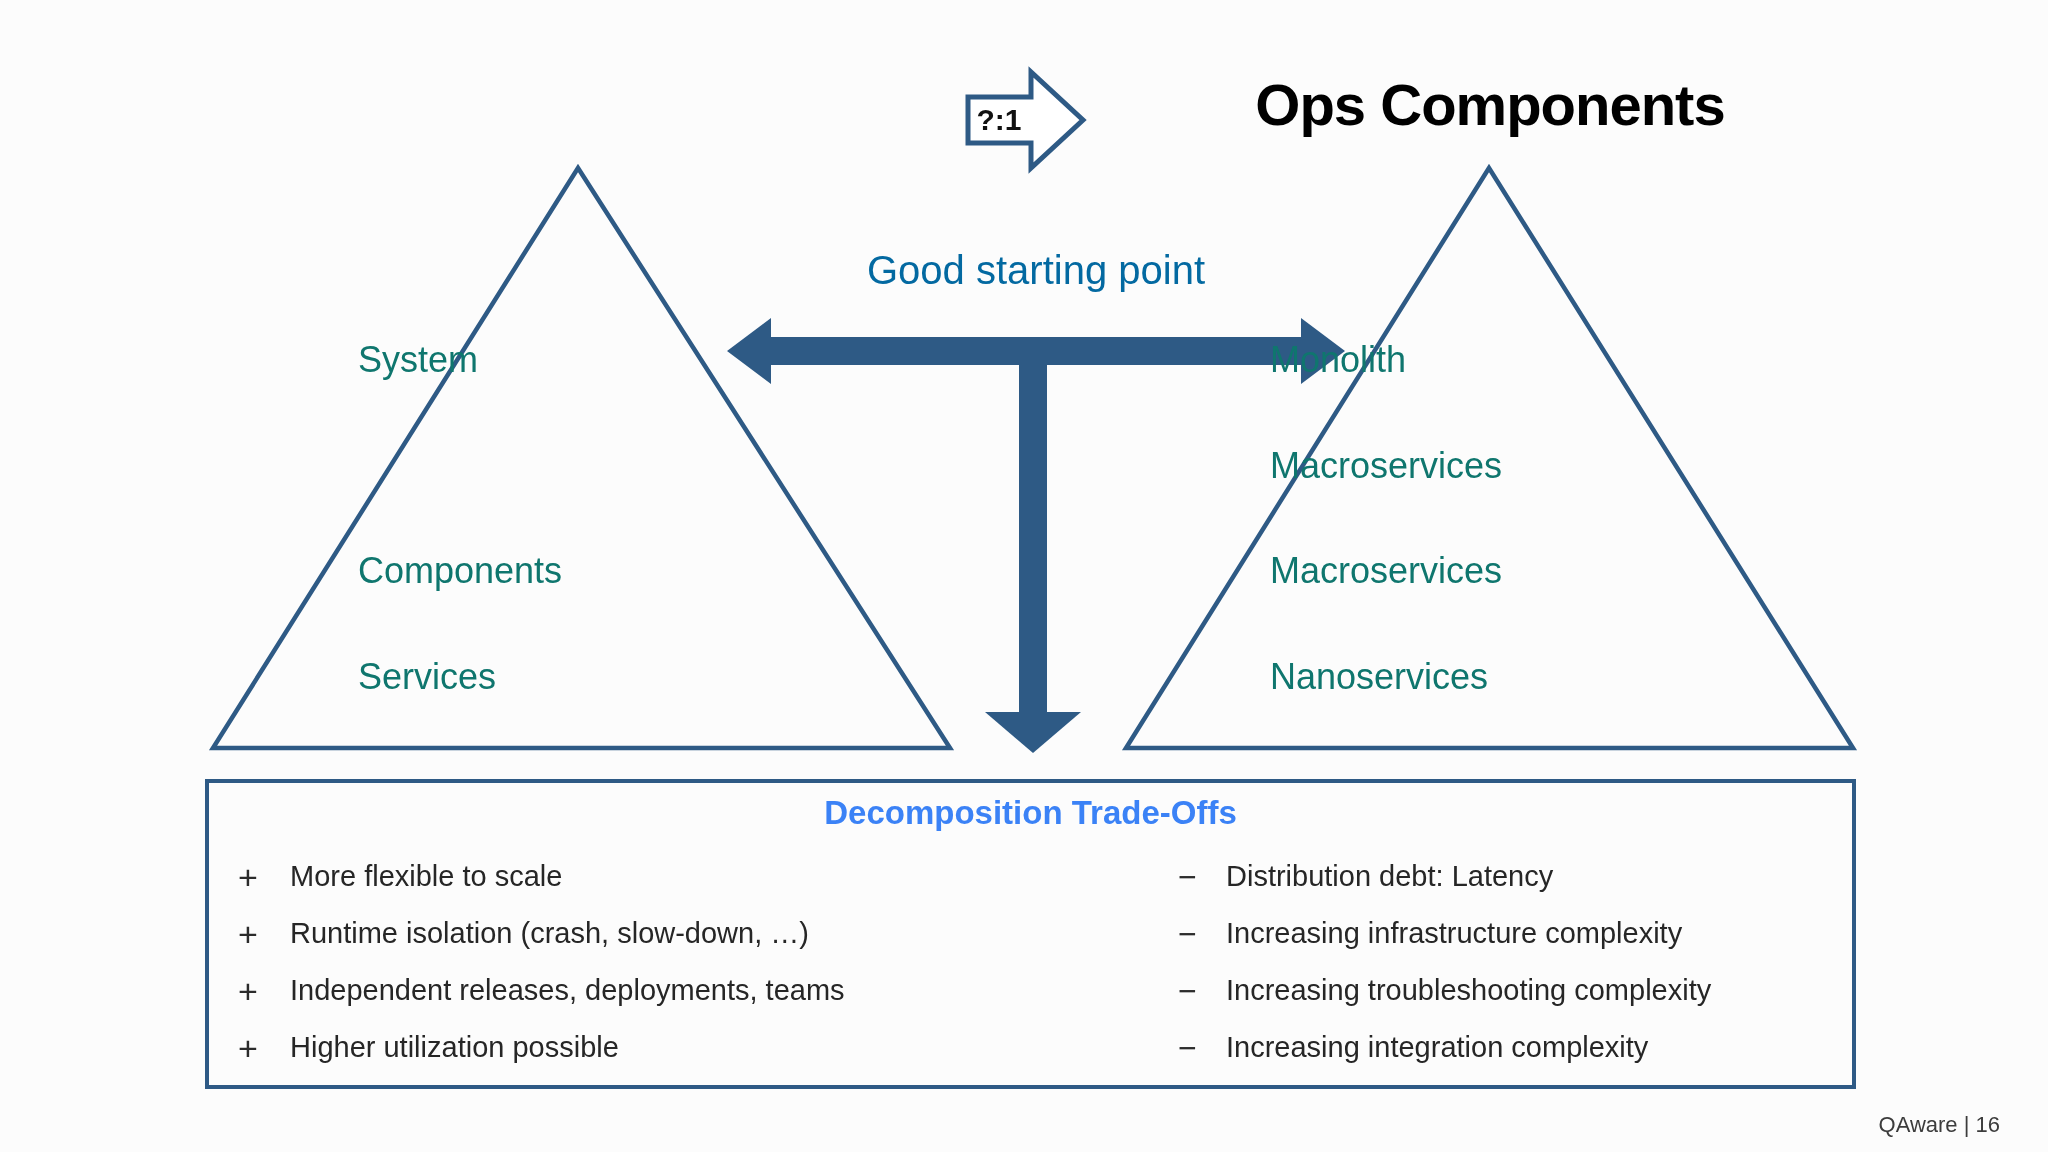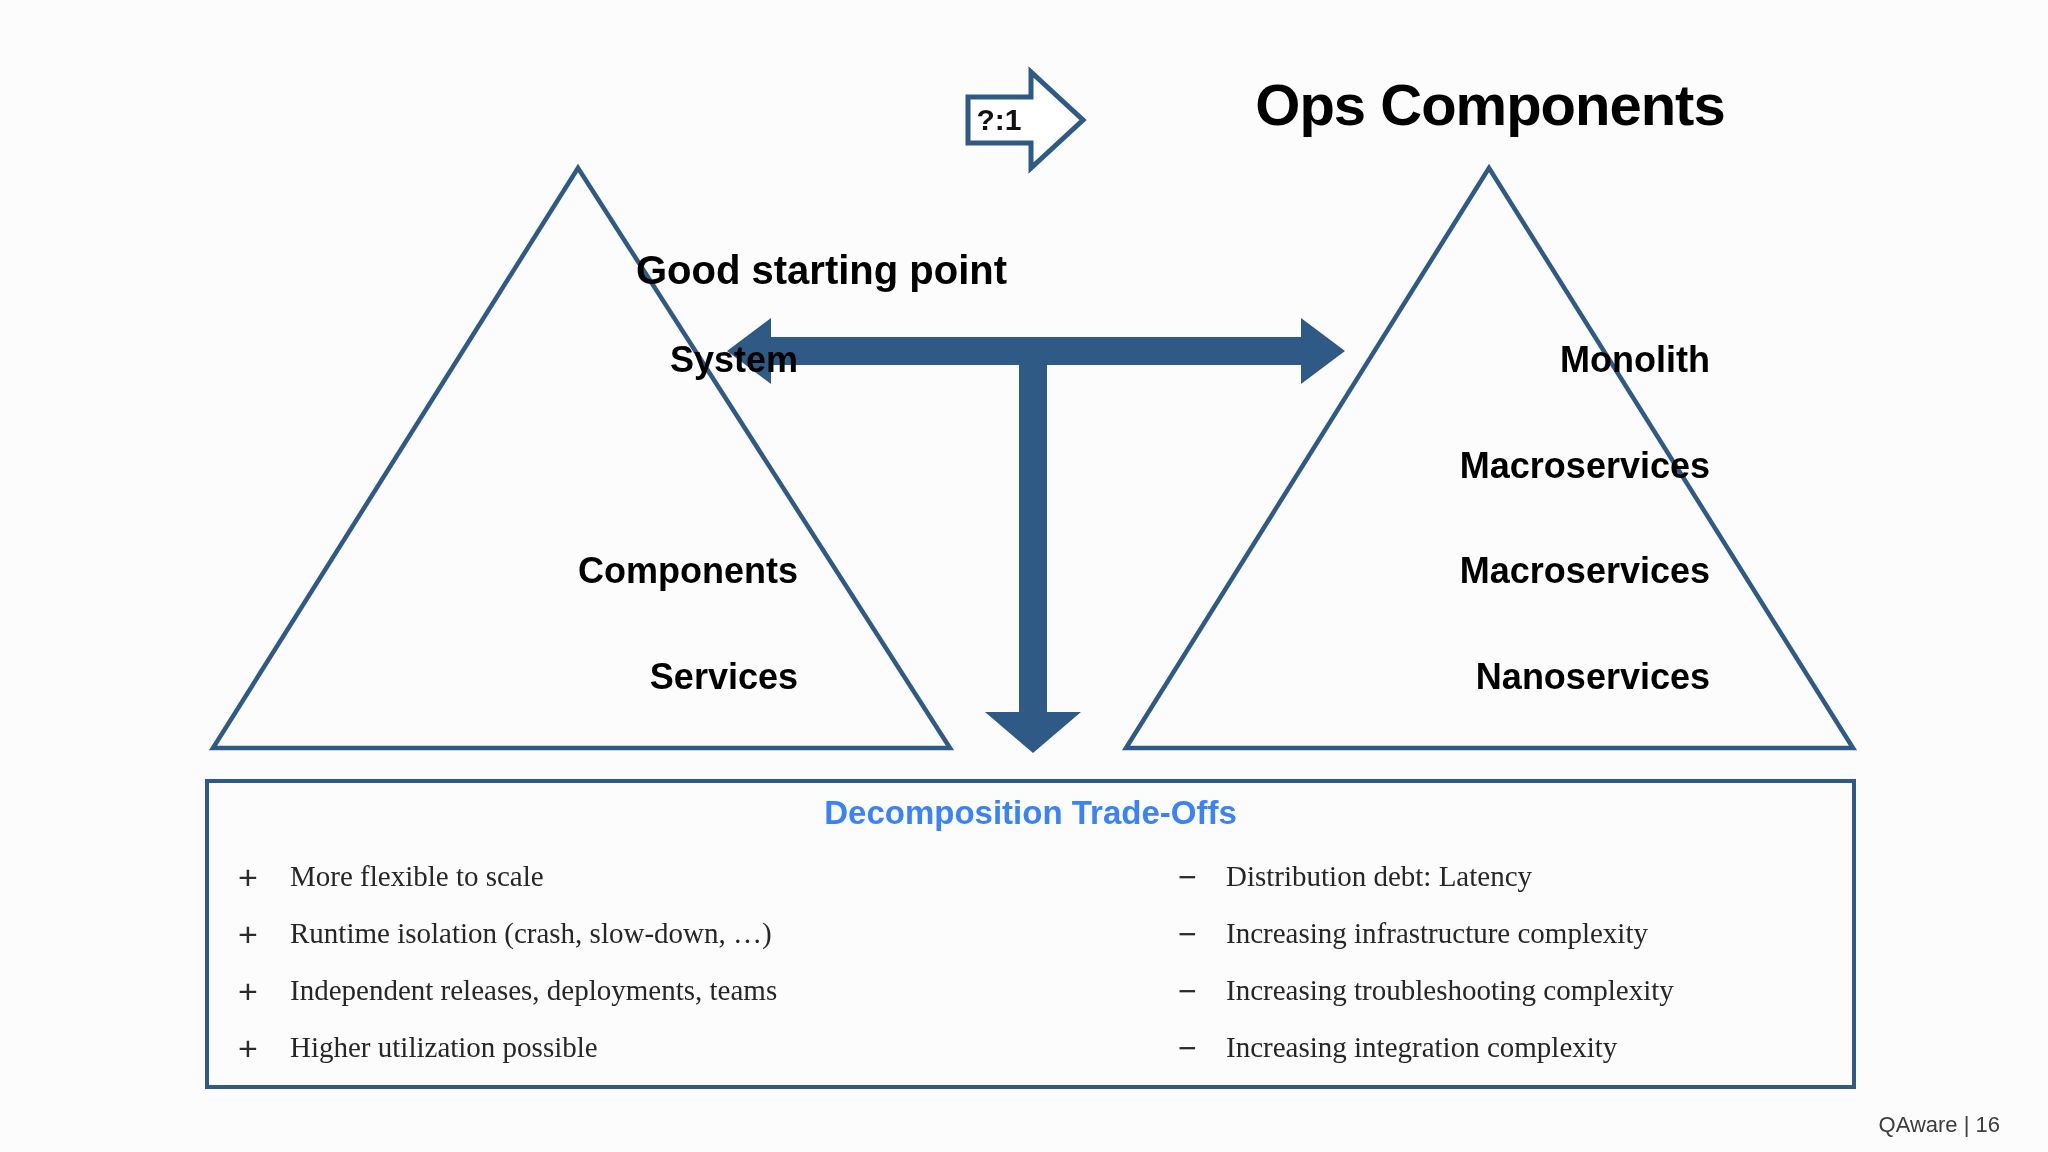--- a/index.html
+++ b/index.html
@@ -13,31 +13,31 @@
   }
   .abs{position:absolute;}
   .shape-layer{position:absolute;left:0;top:0;width:2048px;height:1152px;}
   .title{
     font-size:58px;font-weight:700;letter-spacing:-1px;color:#000;
     width:800px;text-align:center;line-height:1.15;
   }
   .dev-title{left:178px;top:80px;}
   .ops-title{left:1090px;top:72px;}
   .caption{
-    left:636px;top:248px;width:800px;text-align:left;
-    font-size:40px;font-weight:700;color:#000000;
+    left:636px;top:248px;width:800px;text-align:center;
+    font-size:40px;font-weight:400;color:#0369a1;
   }
   .ratio-label{
     left:964px;top:98px;width:70px;height:44px;
     display:flex;align-items:center;justify-content:center;
     font-size:30px;font-weight:700;color:#111;
   }
   .tri-label{
-    width:440px;text-align:right;font-size:36px;font-weight:700;
-    color:#000000;line-height:1;
+    width:440px;text-align:left;font-size:36px;font-weight:400;
+    color:#0f766e;line-height:1;
   }
   .dev-label{left:358px;}
   .ops-label{left:1270px;}
   .lv0{top:342px;} .lv1{top:448px;} .lv2{top:553px;} .lv3{top:659px;}
   .tradeoffs-box{
     left:205px;top:779px;width:1651px;height:310px;
     border:4px solid #2E5A85;background:#fcfcfc;box-sizing:border-box;
   }
   .tradeoffs-title{
     left:205px;top:794px;width:1651px;text-align:center;
@@ -48,21 +48,21 @@
   }
   .pros-col{left:238px;top:848px;}
   .cons-col{left:1178px;top:848px;}
   .to-row{
     height:57px;display:flex;align-items:center;
   }
   .sign{
     width:52px;font-size:34px;font-weight:400;color:#2b2b2b;line-height:1;
   }
   .sign.minus{width:48px;font-size:32px;}
-  .to-text{font-size:29px;color:#262626;font-family:Liberation Serif, serif;}
+  .to-text{font-size:29px;color:#262626;}
   .footer{
     right:48px;bottom:14px;font-size:22px;color:#3c3c3c;
   }
 </style>
 </head>
 <body>
 
 <div class="slide">
 
   <svg class="shape-layer" width="2048" height="1152" viewBox="0 0 2048 1152" xmlns="http://www.w3.org/2000/svg">

